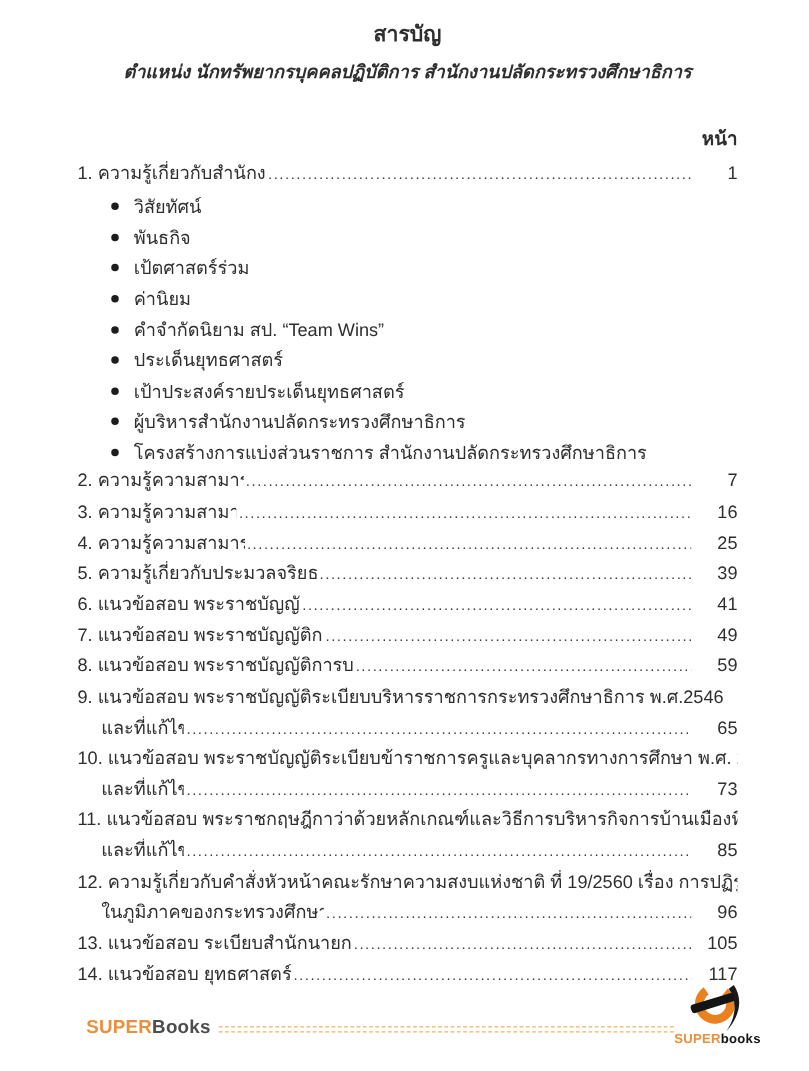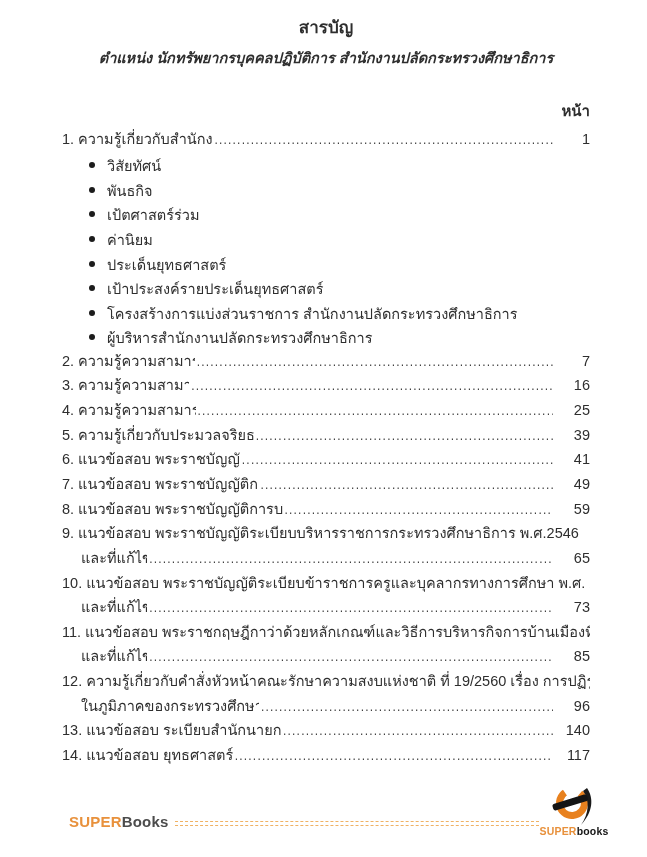--- a/index.html
+++ b/index.html
@@ -89,34 +89,38 @@
       <div class="toc-row bullet-row">
         <span class="bullet-dot"></span>
         <span class="bullet-text">เป้ตศาสตร์ร่วม</span>
       </div>
       <div class="toc-row bullet-row">
         <span class="bullet-dot"></span>
         <span class="bullet-text">ค่านิยม</span>
       </div>
       <div class="toc-row bullet-row">
         <span class="bullet-dot"></span>
+        <span class="bullet-text">คำจำกัดนิยาม สป. “Team Wins”</span>
+      </div>
+      <div class="toc-row bullet-row">
+        <span class="bullet-dot"></span>
         <span class="bullet-text">ประเด็นยุทธศาสตร์</span>
       </div>
       <div class="toc-row bullet-row">
         <span class="bullet-dot"></span>
         <span class="bullet-text">เป้าประสงค์รายประเด็นยุทธศาสตร์</span>
       </div>
       <div class="toc-row bullet-row">
         <span class="bullet-dot"></span>
+        <span class="bullet-text">ผู้บริหารสำนักงานปลัดกระทรวงศึกษาธิการ</span>
+      </div>
+      <div class="toc-row bullet-row">
+        <span class="bullet-dot"></span>
         <span class="bullet-text">โครงสร้างการแบ่งส่วนราชการ สำนักงานปลัดกระทรวงศึกษาธิการ</span>
       </div>
-      <div class="toc-row bullet-row">
-        <span class="bullet-dot"></span>
-        <span class="bullet-text">ผู้บริหารสำนักงานปลัดกระทรวงศึกษาธิการ</span>
-      </div>
       <div class="toc-row">
         <span class="toc-text">2. ความรู้ความสามารถทั่วไป (คณิตศาสตร์)</span>
         <span class="leader"></span>
         <span class="toc-page">7</span>
       </div>
       <div class="toc-row">
         <span class="toc-text">3. ความรู้ความสามารถทั่วไป (ภาษาไทย)</span>
         <span class="leader"></span>
         <span class="toc-page">16</span>
       </div>
@@ -173,21 +177,21 @@
         <span class="toc-text">12. ความรู้เกี่ยวกับคำสั่งหัวหน้าคณะรักษาความสงบแห่งชาติ ที่ 19/2560 เรื่อง การปฏิรูปการศึกษา</span>
       </div>
       <div class="toc-row cont">
         <span class="toc-text">ในภูมิภาคของกระทรวงศึกษาธิการ ลงวันที่ 3 เมษายน พุทธศักราช 2560</span>
         <span class="leader"></span>
         <span class="toc-page">96</span>
       </div>
       <div class="toc-row">
         <span class="toc-text">13. แนวข้อสอบ ระเบียบสำนักนายกรัฐมนตรีว่าด้วยงานสารบรรณ พ.ศ.2526 และที่แก้ไขเพิ่มเติม</span>
         <span class="leader"></span>
-        <span class="toc-page">140</span>
+        <span class="toc-page">105</span>
       </div>
       <div class="toc-row">
         <span class="toc-text">14. แนวข้อสอบ ยุทธศาสตร์ชาติ ระยะ 20 ปี (พ.ศ.2561 – 2580)</span>
         <span class="leader"></span>
         <span class="toc-page">117</span>
       </div>
     </div>
 
   <div class="footer">
     <div class="brand-left">

